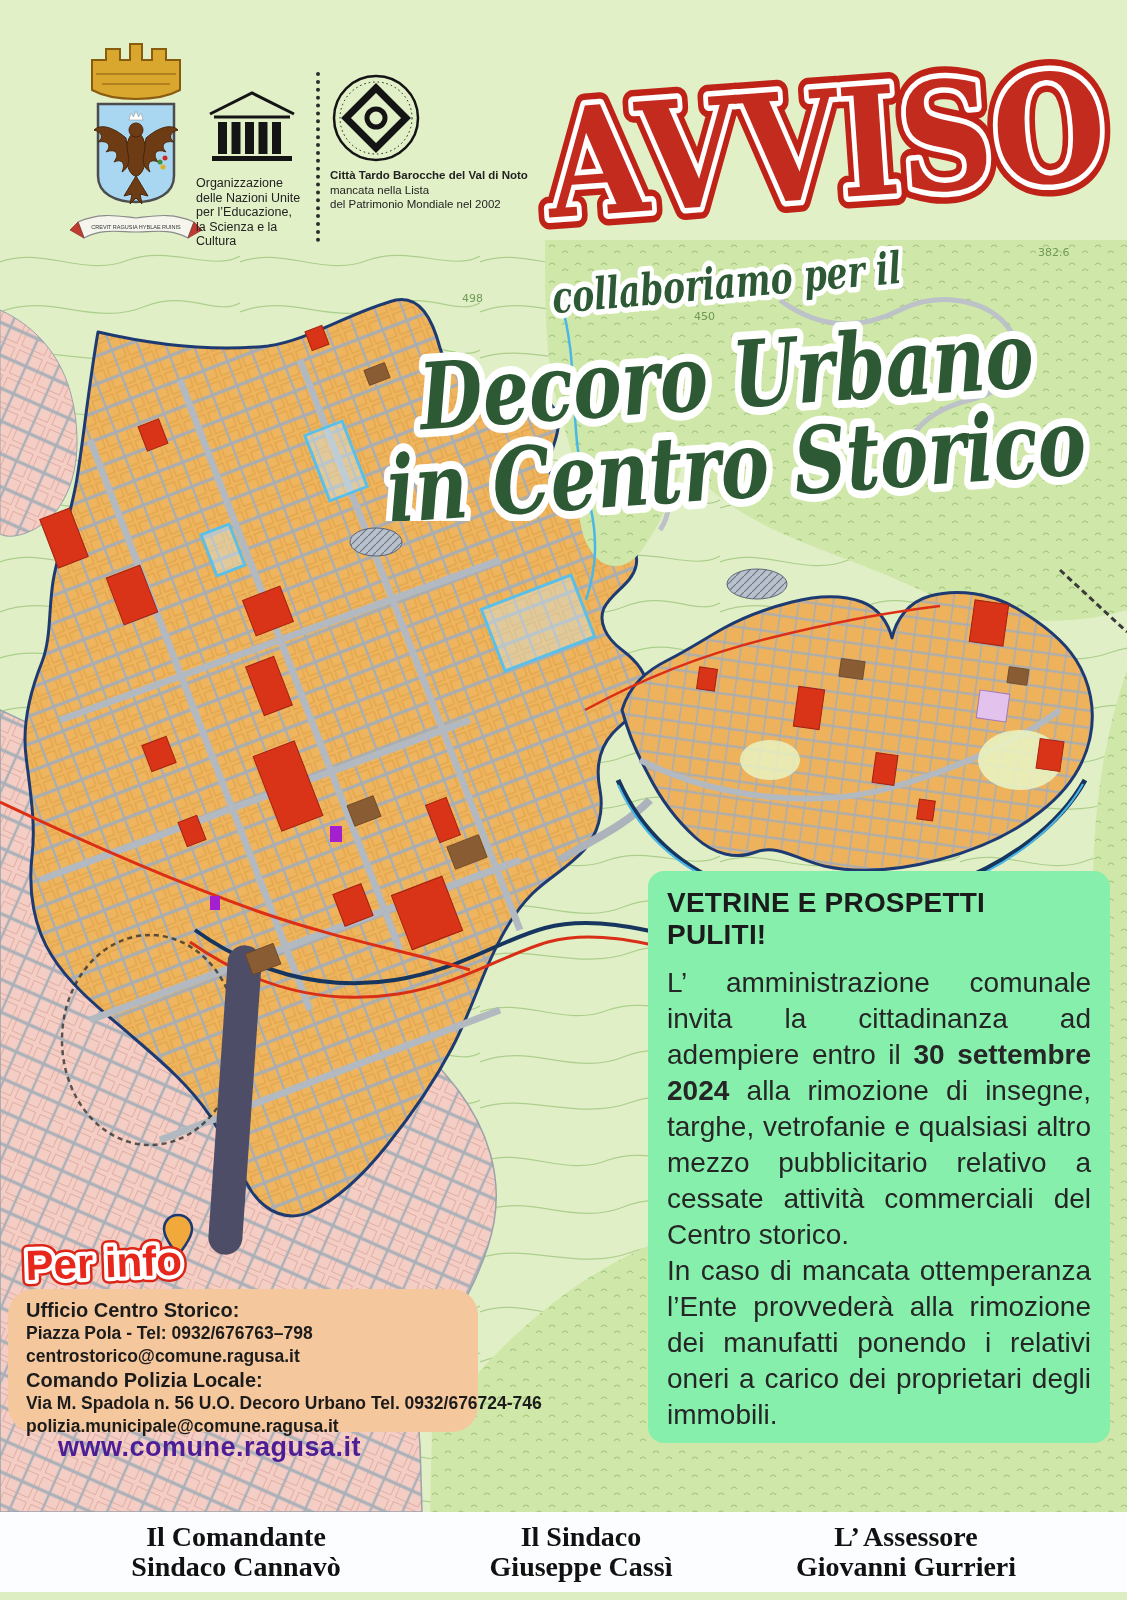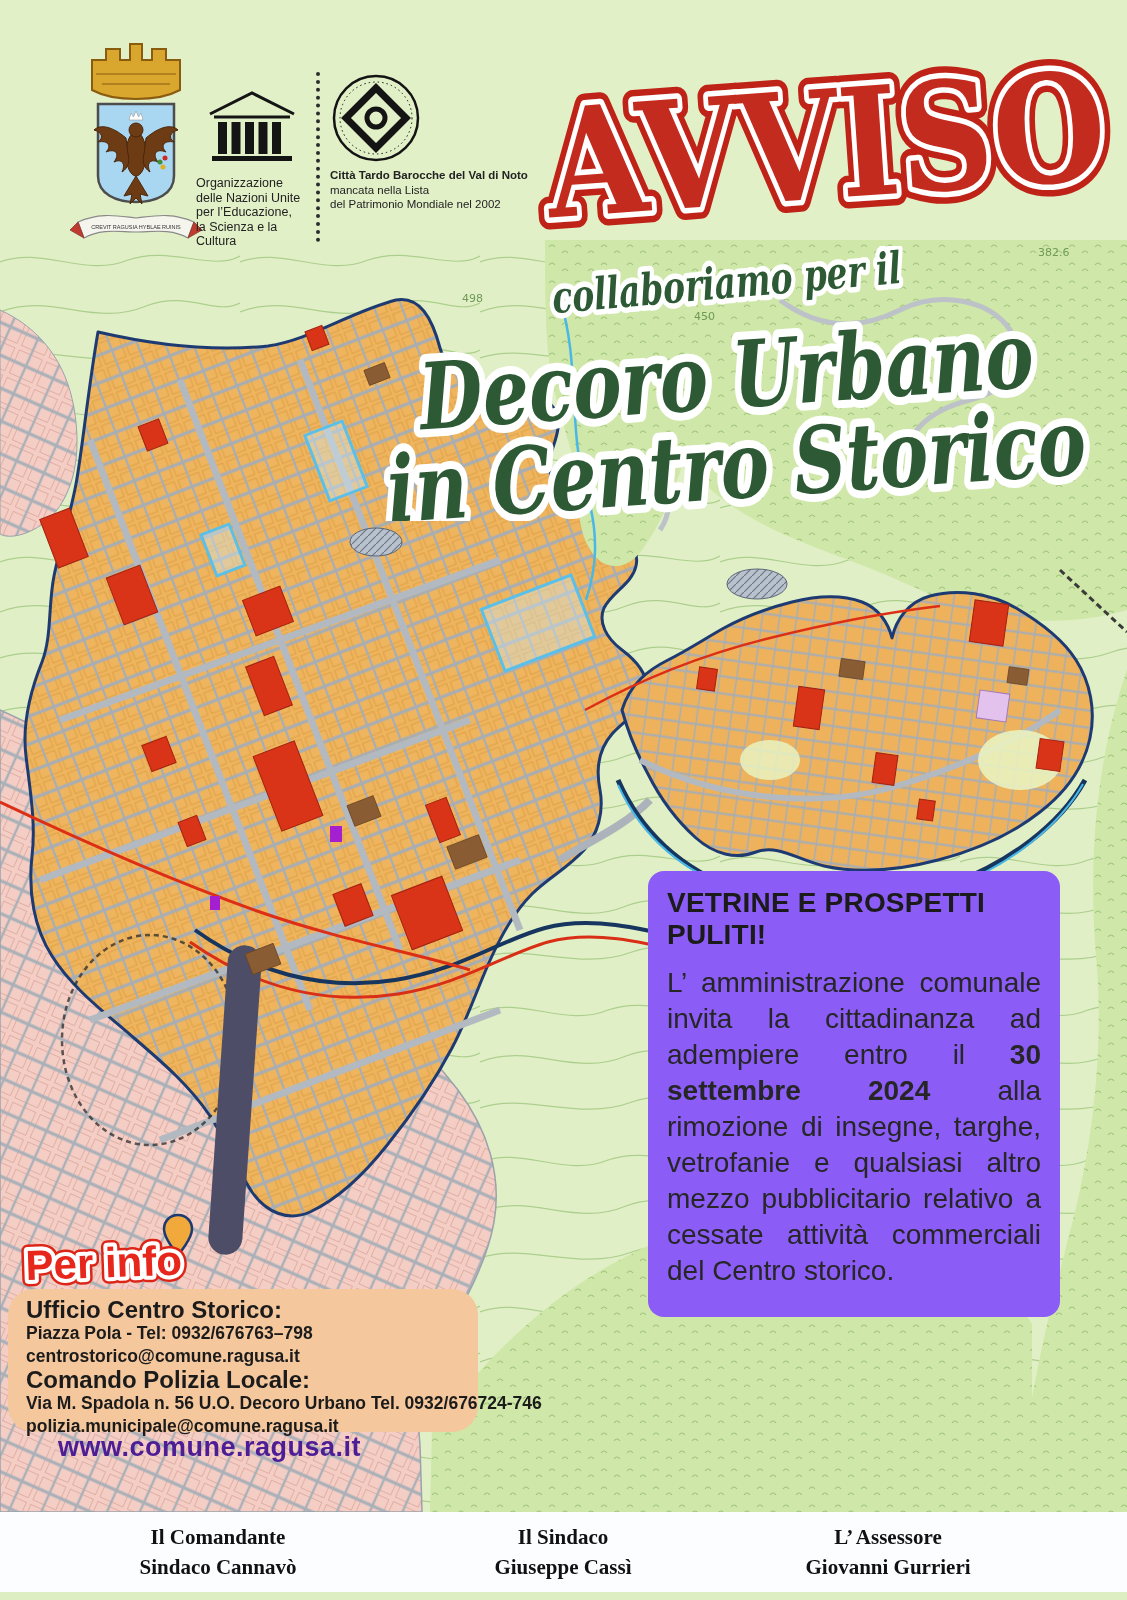--- a/index.html
+++ b/index.html
@@ -20,44 +20,44 @@
   .avviso-svg{position:absolute;left:525px;top:38px;width:602px;height:215px;}
   .avviso-svg text{font-family:"DejaVu Serif",serif;font-weight:bold;}
   
   .map{position:absolute;left:0;top:240px;width:1127px;height:1272px;}
   .map text{font-family:"DejaVu Sans",sans-serif;}
   
   .title-svg{position:absolute;left:352px;top:246px;width:775px;height:275px;}
   .title-svg text{font-family:"DejaVu Serif",serif;font-weight:bold;font-style:italic;}
   
   .notice{
-    position:absolute;left:648px;top:871px;width:412px;
-    background:#8b5cf6;border-radius:16px;box-sizing:border-box;
-    padding:16px 19px 28px 19px;
+    position:absolute;left:648px;top:871px;width:462px;
+    background:#86efac;border-radius:16px;box-sizing:border-box;
+    padding:16px 19px 10px 19px;
   }
   .notice h2{margin:0 0 14px 0;font-size:28px;letter-spacing:.2px;color:#1b1b1b;font-weight:bold;}
   .notice p{margin:0;font-size:28px;line-height:36px;color:#262626;text-align:justify;}
   .notice p + p{margin-top:0;}
   
   .perinfo-svg{position:absolute;left:12px;top:1234px;width:250px;height:64px;}
   .perinfo-svg text{font-family:"Liberation Sans",sans-serif;font-weight:bold;}
   .infobox{
     position:absolute;left:8px;top:1289px;width:470px;height:143px;
     background:#f5c79d;border-radius:26px;box-sizing:border-box;
     padding:9px 14px 0 18px;color:#1b1b1b;
   }
   .infobox div{white-space:nowrap;}
-  .i-title{font-size:24px;font-weight:bold;line-height:24px;}
+  .i-title{font-size:20px;font-weight:bold;line-height:24px;}
   .i-line{font-size:17.5px;font-weight:bold;line-height:23px;}
   .i-mail{font-size:17.5px;font-weight:bold;line-height:23px;}
   .website{position:absolute;left:58px;top:1432px;font-size:27px;font-weight:bold;color:#4c1d95;letter-spacing:.5px;}
   
   .footband{position:absolute;left:0;top:1512px;width:1127px;height:80px;background:#fbfdff;}
   .sig{position:absolute;top:1522px;transform:translateX(-50%);text-align:center;
-       font-family:"Liberation Serif",serif;font-weight:bold;font-size:21px;line-height:30px;color:#111;}
+       font-family:"Liberation Serif",serif;font-weight:bold;font-size:28px;line-height:30px;color:#111;margin-left:18px;}
   .sig.c1{left:218px;} .sig.c2{left:563px;} .sig.c3{left:888px;}
   .bottomstrip{position:absolute;left:0;top:1592px;width:1127px;height:8px;background:#ddeec3;}
 </style>
 </head>
 <body>
 
 <div class="poster">
 
   <svg class="map" viewBox="0 0 1127 1272" preserveAspectRatio="none">
     <defs>
@@ -296,20 +296,21 @@
     </g>
     <g transform="rotate(-4 385 228)">
       <text x="385" y="252" text-anchor="middle" font-size="92" textLength="700" lengthAdjust="spacingAndGlyphs" fill="none" stroke="#ffffff" stroke-width="16" stroke-linejoin="round">in Centro Storico</text>
       <text x="385" y="252" text-anchor="middle" font-size="92" textLength="700" lengthAdjust="spacingAndGlyphs" fill="#2d5a35">in Centro Storico</text>
     </g>
   </svg>
 
   <div class="notice">
     <h2>VETRINE E PROSPETTI PULITI!</h2>
     <p><span>L’ amministrazione comunale invita la cittadinanza ad adempiere entro il  </span><b>30 settembre 2024</b><span> alla rimozione di insegne, targhe, vetrofanie e qualsiasi altro mezzo pubblicitario relativo a cessate attività commerciali del Centro storico.</span></p>
+    <p>In caso di mancata ottemperanza l’Ente provvederà alla rimozione dei manufatti ponendo i relativi oneri a carico dei proprietari degli immobili.</p>
   </div>
 
   <svg class="perinfo-svg" viewBox="0 0 250 64">
     <g transform="rotate(-2 14 44)">
       <text x="14" y="46" font-size="42" font-weight="bold" fill="none" stroke="#dc2417" stroke-width="13" stroke-linejoin="round">Per info</text>
       <text x="14" y="46" font-size="42" font-weight="bold" fill="none" stroke="#ffffff" stroke-width="8" stroke-linejoin="round">Per info</text>
       <text x="14" y="46" font-size="42" font-weight="bold" fill="#e8271c">Per info</text>
     </g>
   </svg>
 

